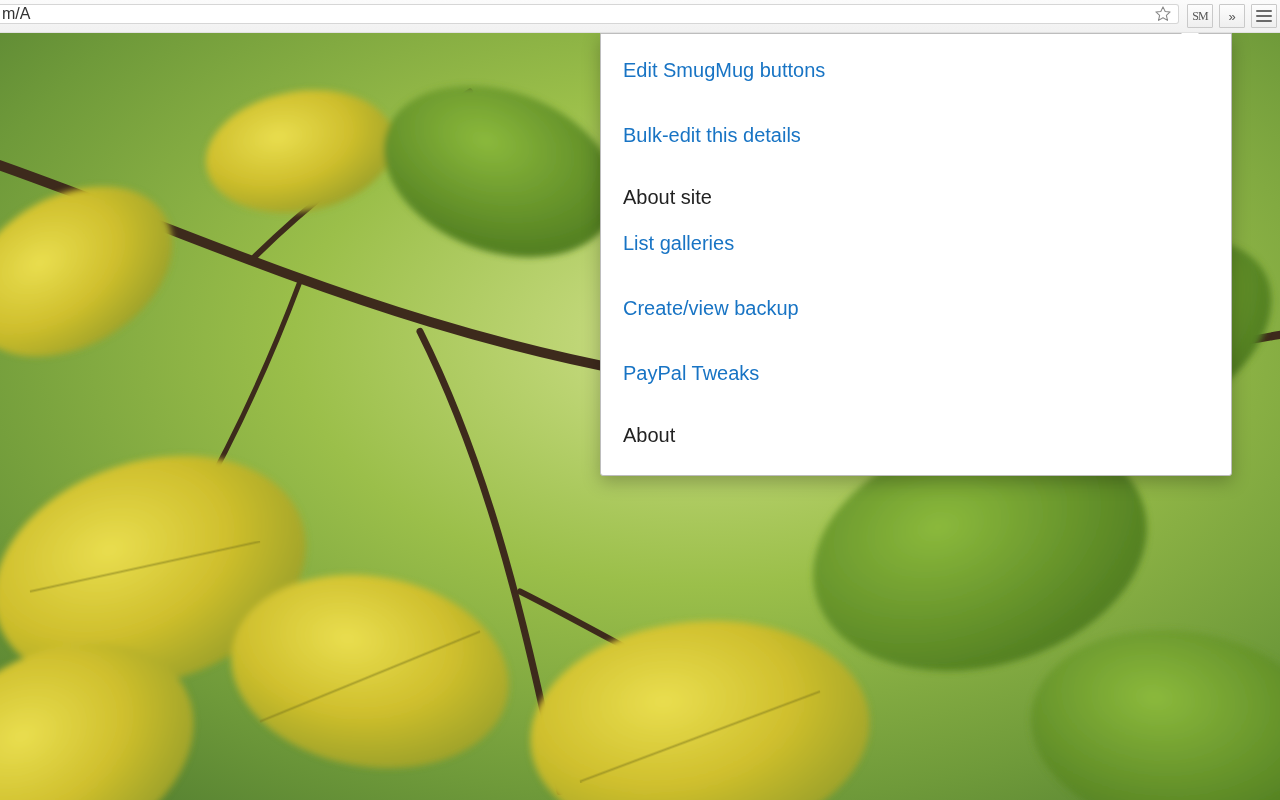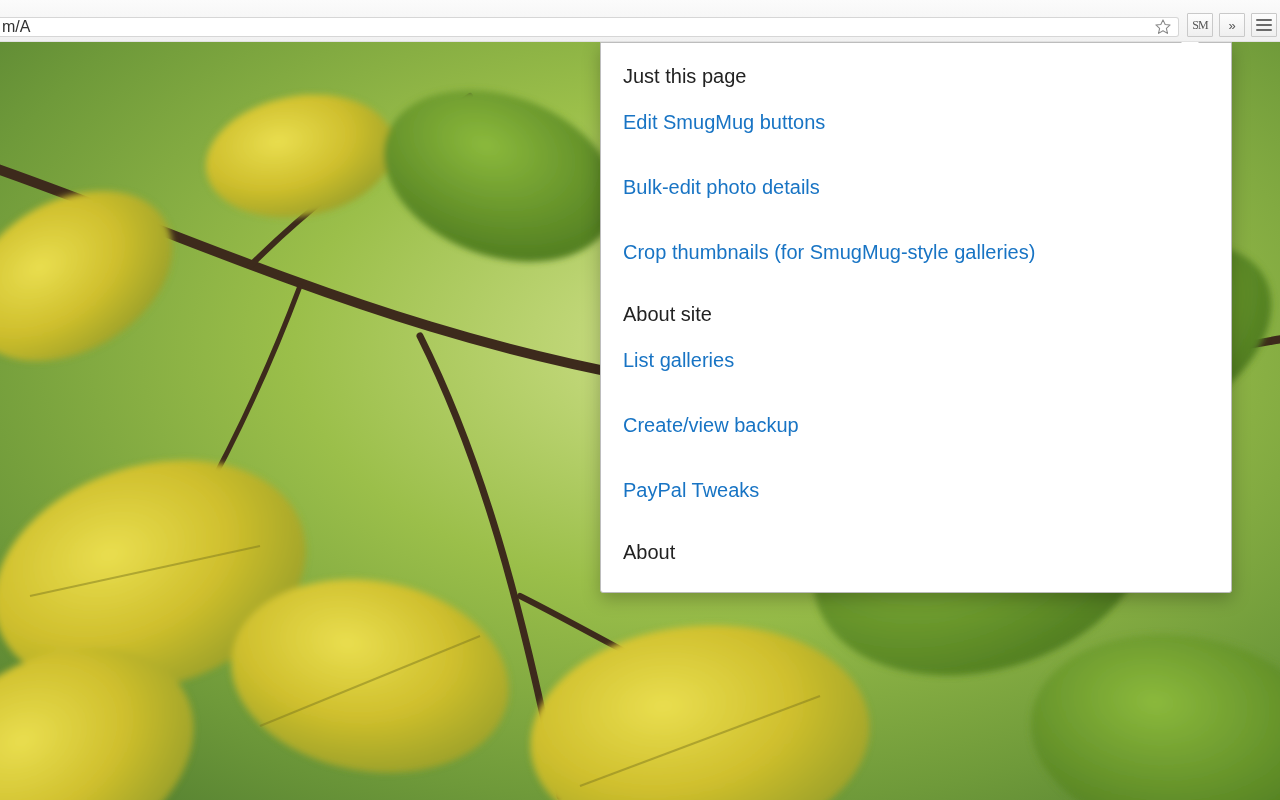--- a/index.html
+++ b/index.html
@@ -1,20 +1,20 @@
 <!DOCTYPE html>
 <html><head>
   <meta charset="utf-8">
   <style>
     * { margin: 0; padding: 0; box-sizing: border-box; }
     html, body { width: 1280px; height: 800px; overflow: hidden; font-family: "Helvetica Neue", Helvetica, Arial, sans-serif; }
     body { display: flex; flex-direction: column; background: #ccc; }
 
     
-    .chrome { height: 42px; background: linear-gradient(#fbfbfb, #f1f1f1); border-bottom: 1px solid #e1e1e1; display: flex; align-items: flex-end; }
+    .chrome { height: 33px; background: linear-gradient(#fbfbfb, #f1f1f1); border-bottom: 1px solid #e1e1e1; display: flex; align-items: flex-start; }
     .omnibox-frag { flex: 1; display: flex; align-items: center; background: #ffffff; border: 1px solid #d6d6d6; border-left: none; border-radius: 0 3px 3px 0; margin: 4px 5px 4px 0; padding: 0 6px 0 2px; color: #333; font-size: 16px; }
     .omnibox-text { flex: 1; overflow: hidden; white-space: nowrap; }
 
     .star-icon { width: 18px; height: 18px; margin-left: 6px; }
 
     .ext-btn { display:flex; align-items:center; justify-content:center; margin:4px 3px; padding:0 4px; border:1px solid #c9c9c9; border-radius:1px; background:linear-gradient(#fdfdfd,#efefef); font-size:12px; color:#555; cursor:pointer; height:24px; min-width:26px; }
     .ext-btn .sm { font-family: Georgia, serif; font-size: 12px; letter-spacing: -1px; }
     .chevrons { font-size: 13px; color:#555; }
     .hamburger { width:16px; height:12px; display:flex; flex-direction:column; justify-content:space-between; }
     .hamburger span { display:block; height:2px; background:#6a6a6a; border-radius:1px; }
@@ -109,24 +109,22 @@
 
       <g stroke="#7f7a1e" stroke-width="2" opacity="0.5" fill="none">
         <path d="M30 560 L260 510"></path>
         <path d="M260 690 L480 600"></path>
         <path d="M580 750 L820 660"></path>
       </g>
     </svg>
   </div>
 
   <div class="popup">
-    <div class="section-title">Just this page</div>
     <a class="menu-item">Edit SmugMug buttons</a>
-    <a class="menu-item">Bulk-edit photo details</a>
-    <a class="menu-item">Crop thumbnails (for SmugMug-style galleries)</a>
+    <a class="menu-item">Bulk-edit this details</a>
 
     <div class="section-title">About site</div>
     <a class="menu-item">List galleries</a>
     <a class="menu-item">Create/view backup</a>
     <a class="menu-item">PayPal Tweaks</a>
 
     <div class="section-title">About</div>
   </div>
 </div>
 

